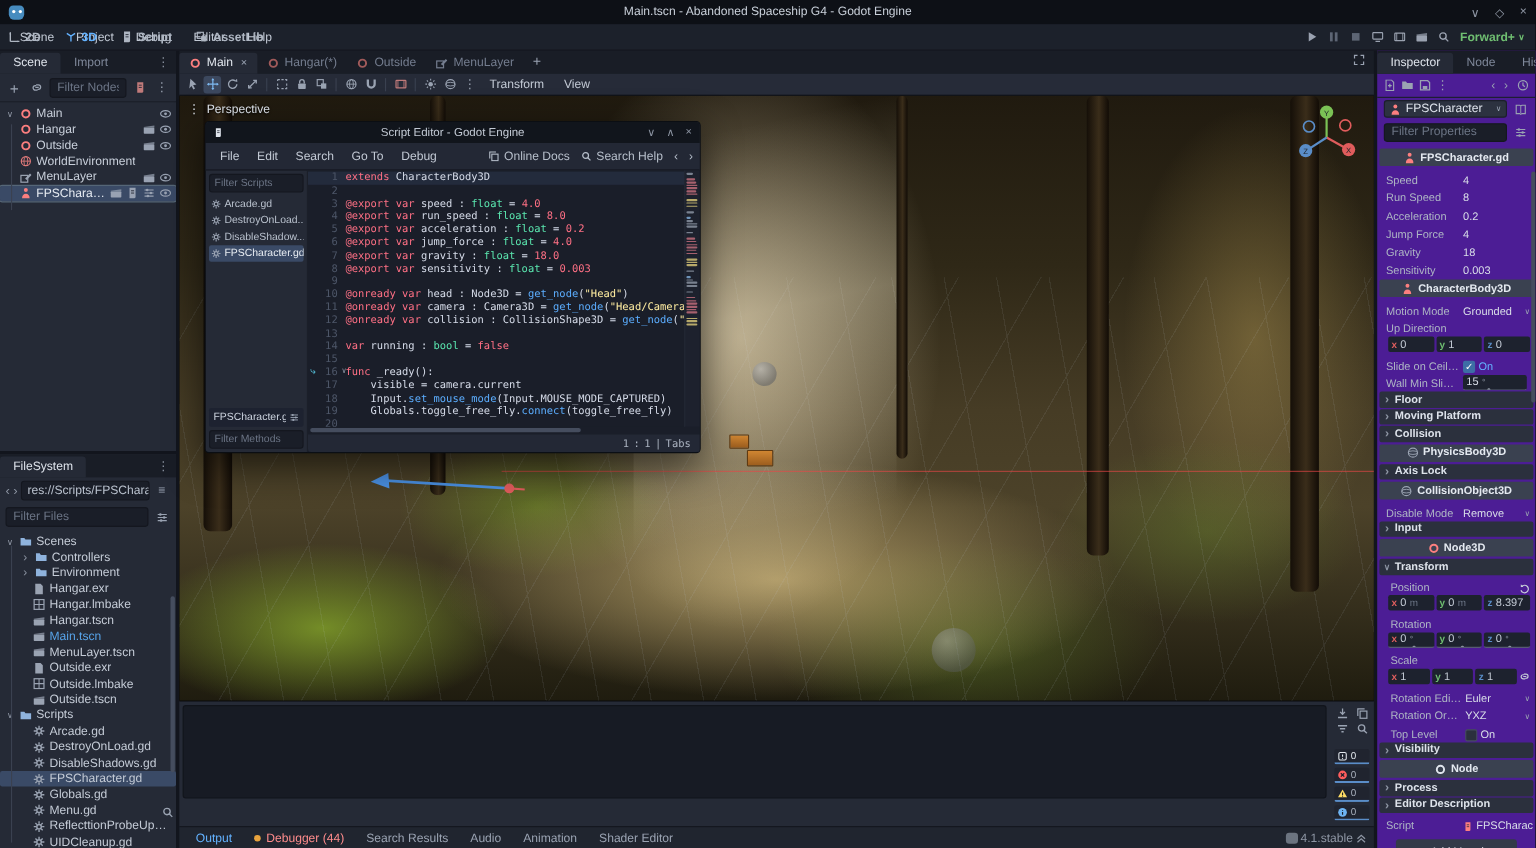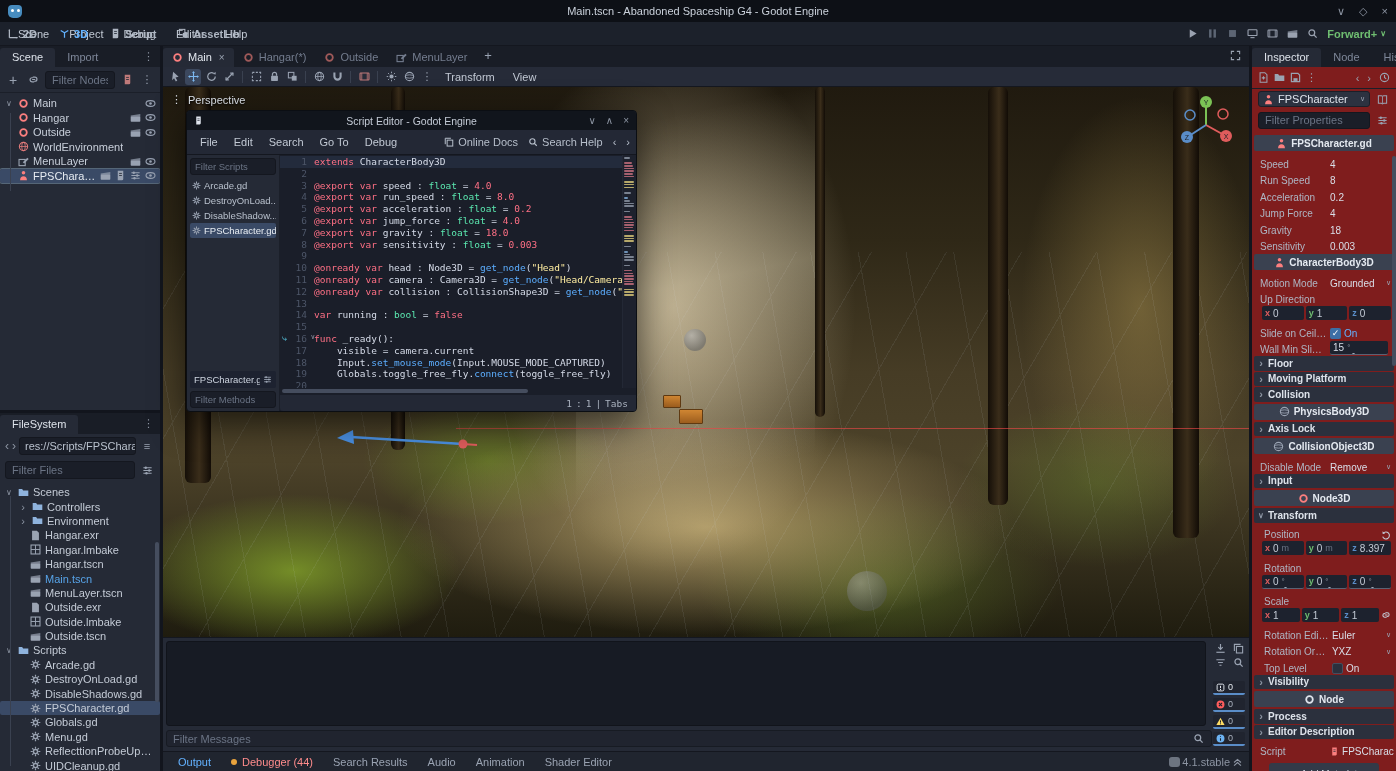--- a/index.html
+++ b/index.html
@@ -25,21 +25,21 @@
   .wspace .ws{display:flex;align-items:center;gap:4px;padding:2px 8px;color:#aeb6c2;font-weight:bold;pointer-events:auto}
   .wspace .ws.act{color:#63b2ff}
   .runbar{margin-left:auto;display:flex;align-items:center;gap:9px;color:#9aa2b0;z-index:2}
   .runbar .dim{color:#5d6574}
   .renderer{color:#6fbe71;font-weight:bold;display:flex;align-items:center;gap:3px}
   .renderer::after{content:"∨";font-size:8px;color:#6fbe71}
   
   .main{flex:1;display:flex;min-height:0}
   .lcol{width:160px;flex:none;display:flex;flex-direction:column;background:#12151d}
   .ccol{flex:1;display:flex;flex-direction:column;min-width:0;margin:0 3px}
-  .rcol{width:144px;flex:none;background:#7f1d1d;display:flex;flex-direction:column;position:relative}
+  .rcol{width:144px;flex:none;background:#4c1d95;display:flex;flex-direction:column;position:relative}
   .panel{background:#252a36;display:flex;flex-direction:column;min-height:0}
   .ptabs{height:21px;background:#191d26;display:flex;align-items:flex-end;flex:none}
   .ptab{padding:3px 12px 4px;color:#7e8799;background:transparent;border-radius:3px 3px 0 0;display:flex;gap:5px;align-items:center}
   .ptab.act{background:#252a36;color:#dde2ea}
   .ptabs .dots{margin-left:auto;padding:0 6px 4px;color:#8d95a3}
   .dots::before{content:"⋮"}
   
   .scenedock{height:364px;flex:none}
   .dktools{height:26px;display:flex;align-items:center;gap:4px;padding:0 5px;border-bottom:1px solid #1b1f29;flex:none}
   .dktools input{flex:1;min-width:0;height:18px}
@@ -841,21 +841,20 @@
             <text x="10" y="45" font-size="7" fill="#1e2228" text-anchor="middle" font-family="Liberation Sans">Z</text>
           <circle cx="46" cy="19" r="5" fill="none" stroke="#e05c5c" stroke-width="1.5"></circle>
           <circle cx="13" cy="20" r="5" fill="none" stroke="#5a8dc8" stroke-width="1.5"></circle>
         </svg>
       </div>
 
       <div class="bpanel">
         <div class="bleft">
           <div class="owell"></div>
           <div class="fmsg">
-              <input placeholder="Filter Messages" style="">
               <span class="tbtn" style="margin-left:-22px">
                 <svg class="ic">
                   <use href="#i-search"></use>
                 </svg>
               </span>
             </div>
         </div>
         <div class="bicons">
           <div class="birow">
             <svg class="ic">

